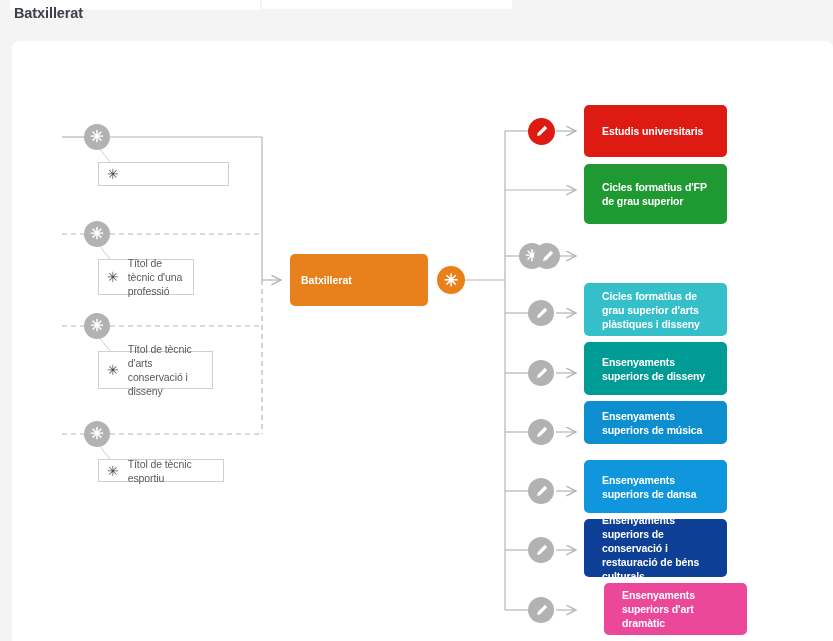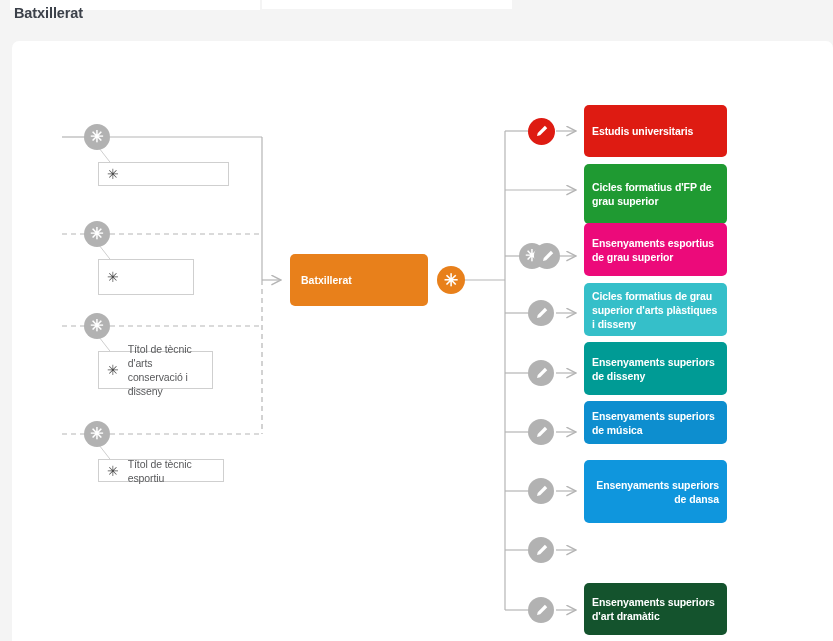--- a/index.html
+++ b/index.html
@@ -66,21 +66,21 @@
     pointer-events: none;
   }
 
   
   .outcome {
     position: absolute;
     left: 584px;
     width: 143px;
     border-radius: 5px;
     box-sizing: border-box;
-    padding: 0 8px;
+    padding: 0 18px;
     display: flex;
     align-items: center;
     color: #ffffff;
     font-size: 10.5px;
     font-weight: bold;
     line-height: 14px;
     letter-spacing: -0.1px;
   }
 
   
@@ -208,20 +208,21 @@
     <path d="M99,337 L113,355 L113,351" fill="none" stroke="#cfcfcf" stroke-width="1"></path>
     <path d="M99,445 L113,463 L113,459" fill="none" stroke="#cfcfcf" stroke-width="1"></path>
   </svg>
 
   <div class="req-box" style="left:98px; top:162px; width:131px; height:24px;">
     <span class="req-star">✳</span>
   </div>
 
   <div class="req-box" style="left:98px; top:259px; width:96px; height:36px;">
     <span class="req-star">✳</span>
+    <span class="req-text">Títol de tècnic d'una professió</span>
   </div>
 
   <div class="req-box" style="left:98px; top:351px; width:115px; height:38px;">
     <span class="req-star">✳</span>
     <span class="req-text">Títol de tècnic d'arts conservació i disseny</span>
   </div>
 
   <div class="req-box" style="left:98px; top:459px; width:126px; height:23px;">
     <span class="req-star">✳</span>
     <span class="req-text">Títol de tècnic esportiu</span>
@@ -292,32 +293,32 @@
       <path d="M11.6 1.9l2.5 2.5-7.6 7.6-3.3.8.8-3.3z" fill="#ffffff"></path>
     </svg>
   </div>
 
   <div class="outcome" style="top:105px; height:52px; background:#de1b12;">
     <span>Estudis universitaris</span>
   </div>
   <div class="outcome" style="top:164px; height:60px; background:#1f9a32;">
     <span>Cicles formatius d'FP de grau superior</span>
   </div>
-  <div class="outcome" style="top:223px; height:53px; background:#ec0a7a;">
-    <span>Ensenyaments esportius de grau superior</span>
-  </div>
   <div class="outcome" style="top:283px; height:53px; background:#35bfc9;">
     <span>Cicles formatius de grau superior d'arts plàstiques i disseny</span>
   </div>
   <div class="outcome" style="top:342px; height:53px; background:#009b95;">
     <span>Ensenyaments superiors de disseny</span>
   </div>
   <div class="outcome" style="top:401px; height:43px; background:#0d8ecf;">
     <span>Ensenyaments superiors de música</span>
   </div>
-  <div class="outcome" style="top:460px; height:63px; background:#0f96dd;text-align:right;">
+  <div class="outcome" style="top:460px; height:53px; background:#0f96dd;">
     <span>Ensenyaments superiors de dansa</span>
   </div>
-  <div class="outcome" style="top:583px; height:52px; background:#14532d;">
+  <div class="outcome" style="top:519px; height:58px; background:#0d3f96;">
+    <span>Ensenyaments superiors de conservació i restauració de béns culturals</span>
+  </div>
+  <div class="outcome" style="top:583px; height:52px; background:#ec4899;margin-left:20px;">
     <span>Ensenyaments superiors d'art dramàtic</span>
   </div>
 
 </div>
 
 </body></html>

